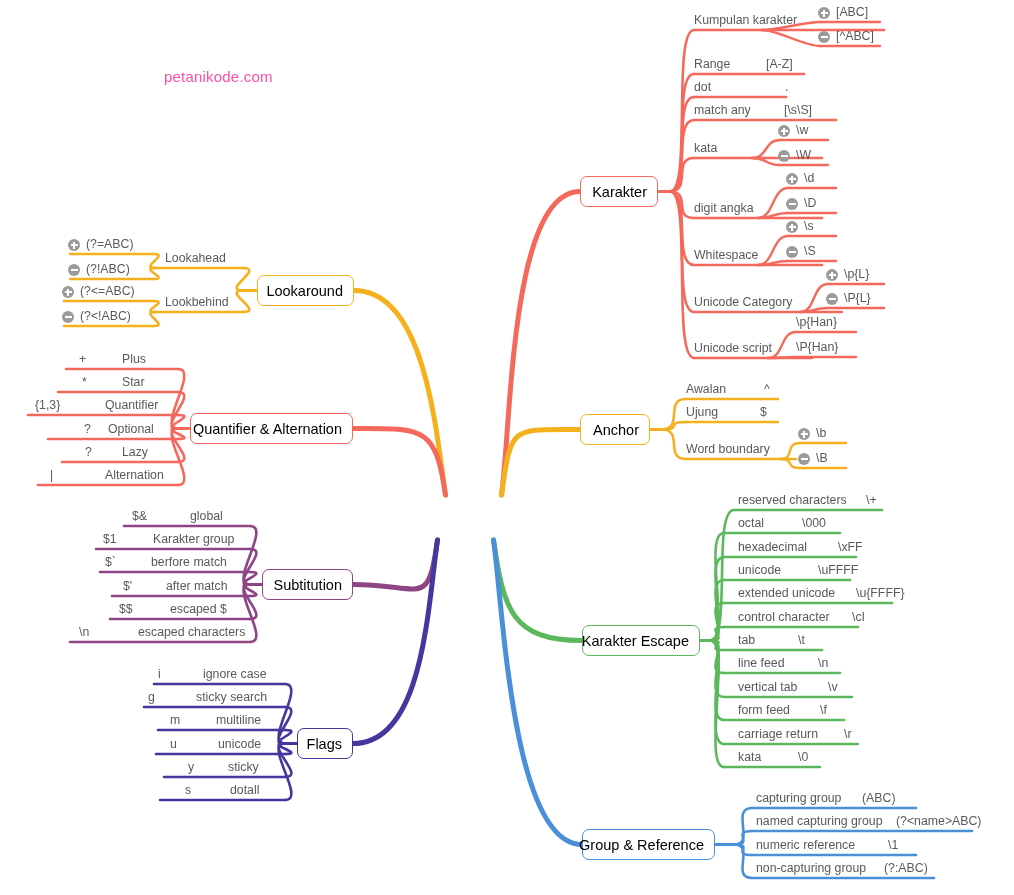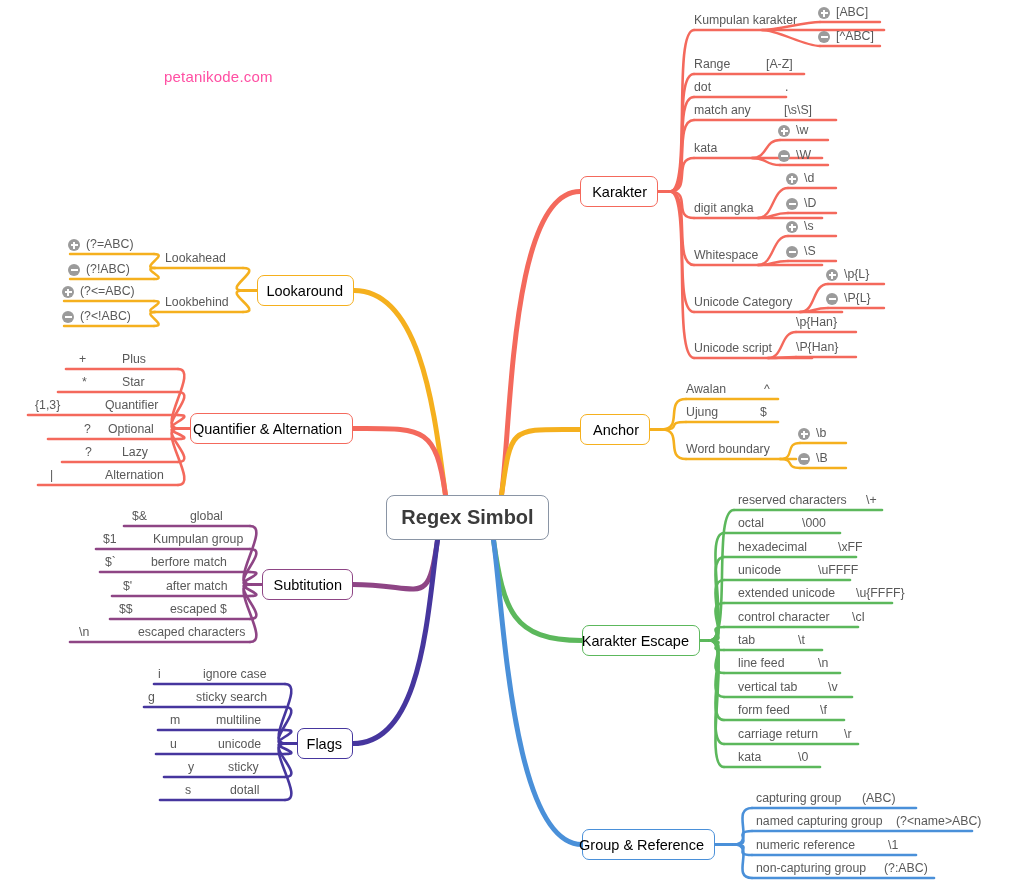--- a/index.html
+++ b/index.html
@@ -280,21 +280,20 @@
       <path d="M 734 844.5 C 756 844.5,
           730 855, 752 855" stroke="#4a90d9" stroke-width="2.6" fill="none" stroke-linecap="round"></path>
       <path d="M 752 855 L 916 855" stroke="#4a90d9" stroke-width="2.6" fill="none" stroke-linecap="round"></path>
       <path d="M 734 844.5 C 756 844.5,
           730 878, 752 878" stroke="#4a90d9" stroke-width="2.6" fill="none" stroke-linecap="round"></path>
       <path d="M 752 878 L 934 878" stroke="#4a90d9" stroke-width="2.6" fill="none" stroke-linecap="round"></path>
     </svg>
 
   <div class="watermark">petanikode.com</div>
 
-  <div class="root-node">Regex Simbol</div>
 
   <div id="nodes">
       <div class="branch-node" style="left: 580px; top: 176px; width: 78px; border-color: rgb(244, 105, 92);">
         <span>Karakter</span>
       </div>
       <div class="leaf" style="left: 694px; top: 13px; width: 250px;">
         <span class="lbl" style="left: 0px;">Kumpulan karakter</span>
       </div>
       <div class="leaf" style="left: 818px; top: 5px; width: 90px;">
         <span class="pm plus" style="left: 0px;"></span>
@@ -422,21 +421,21 @@
         <span class="val" style="left: 12px;">|</span>
       </div>
       <div class="branch-node" style="left: 262px; top: 569px; width: 91px; border-color: rgb(142, 69, 133);">
         <span>Subtitution</span>
       </div>
       <div class="leaf" style="left: 124px; top: 509px; width: 186px;">
         <span class="lbl" style="left: 66px;">global</span>
         <span class="val" style="left: 8px;">$&amp;</span>
       </div>
       <div class="leaf" style="left: 96px; top: 532px; width: 214px;">
-        <span class="lbl" style="left: 57px;">Kumpulan group</span>
+        <span class="lbl" style="left: 57px;">Karakter group</span>
         <span class="val" style="left: 7px;">$1</span>
       </div>
       <div class="leaf" style="left: 100px; top: 555px; width: 210px;">
         <span class="lbl" style="left: 51px;">berfore match</span>
         <span class="val" style="left: 5px;">$`</span>
       </div>
       <div class="leaf" style="left: 112px; top: 579px; width: 198px;">
         <span class="lbl" style="left: 54px;">after match</span>
         <span class="val" style="left: 11px;">$'</span>
       </div>

